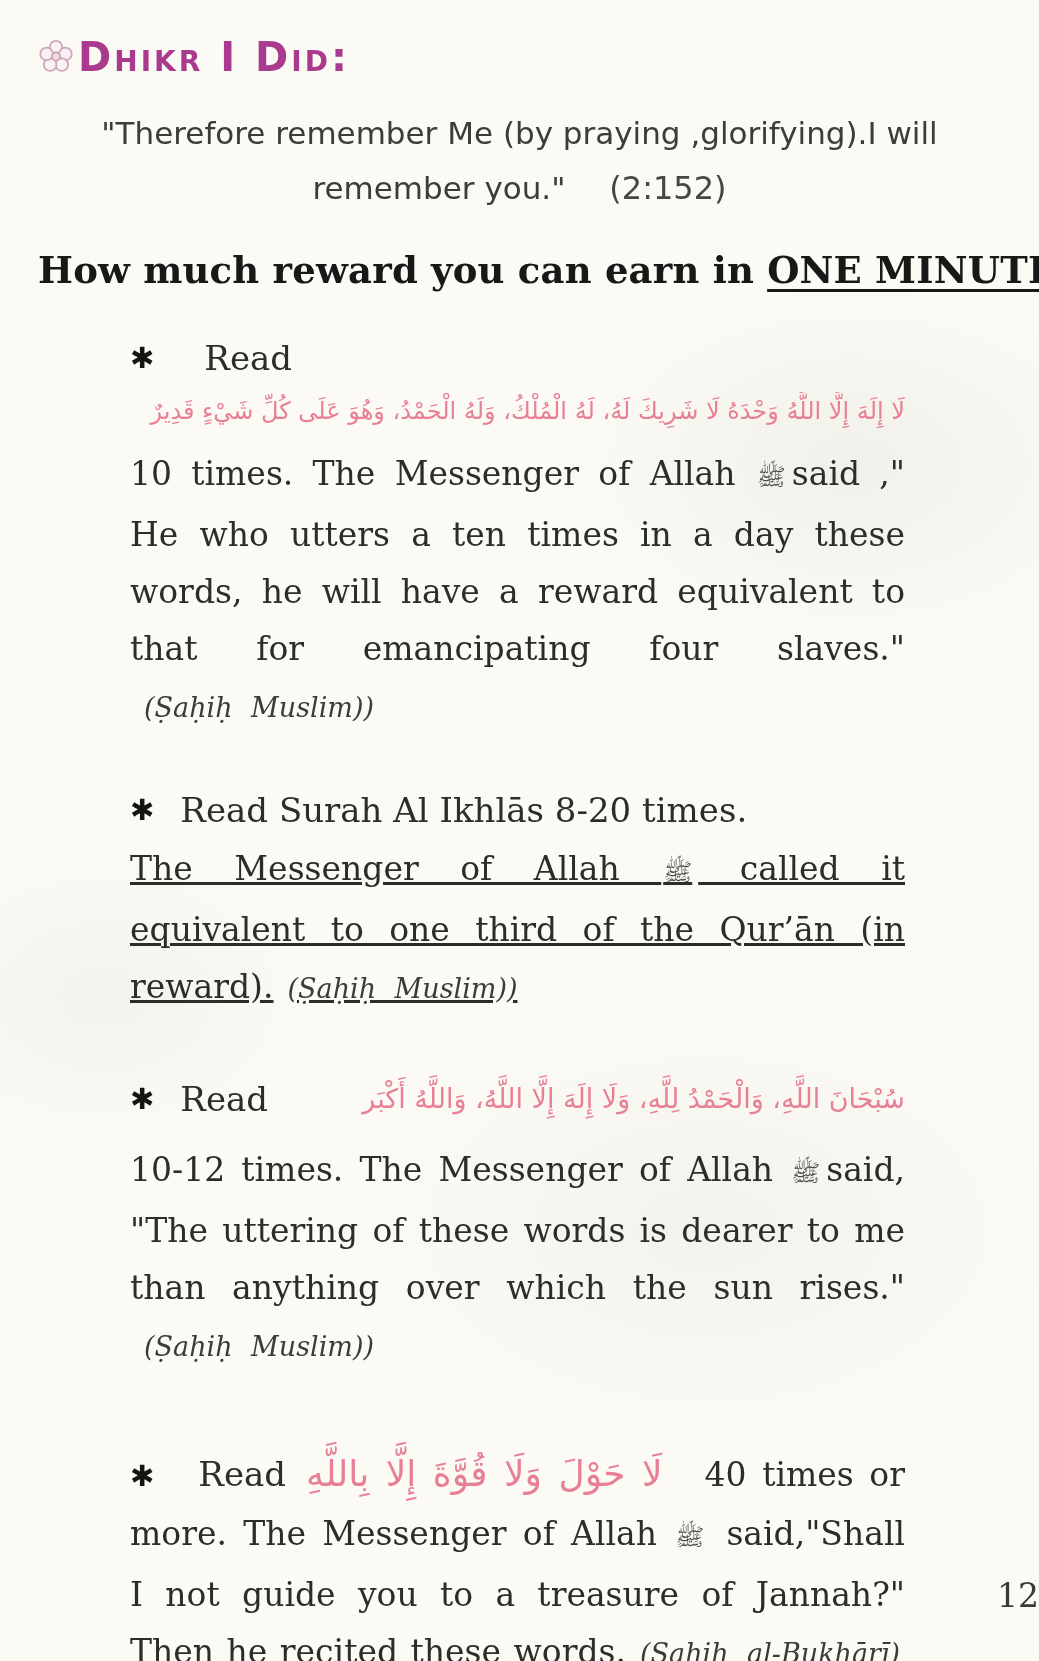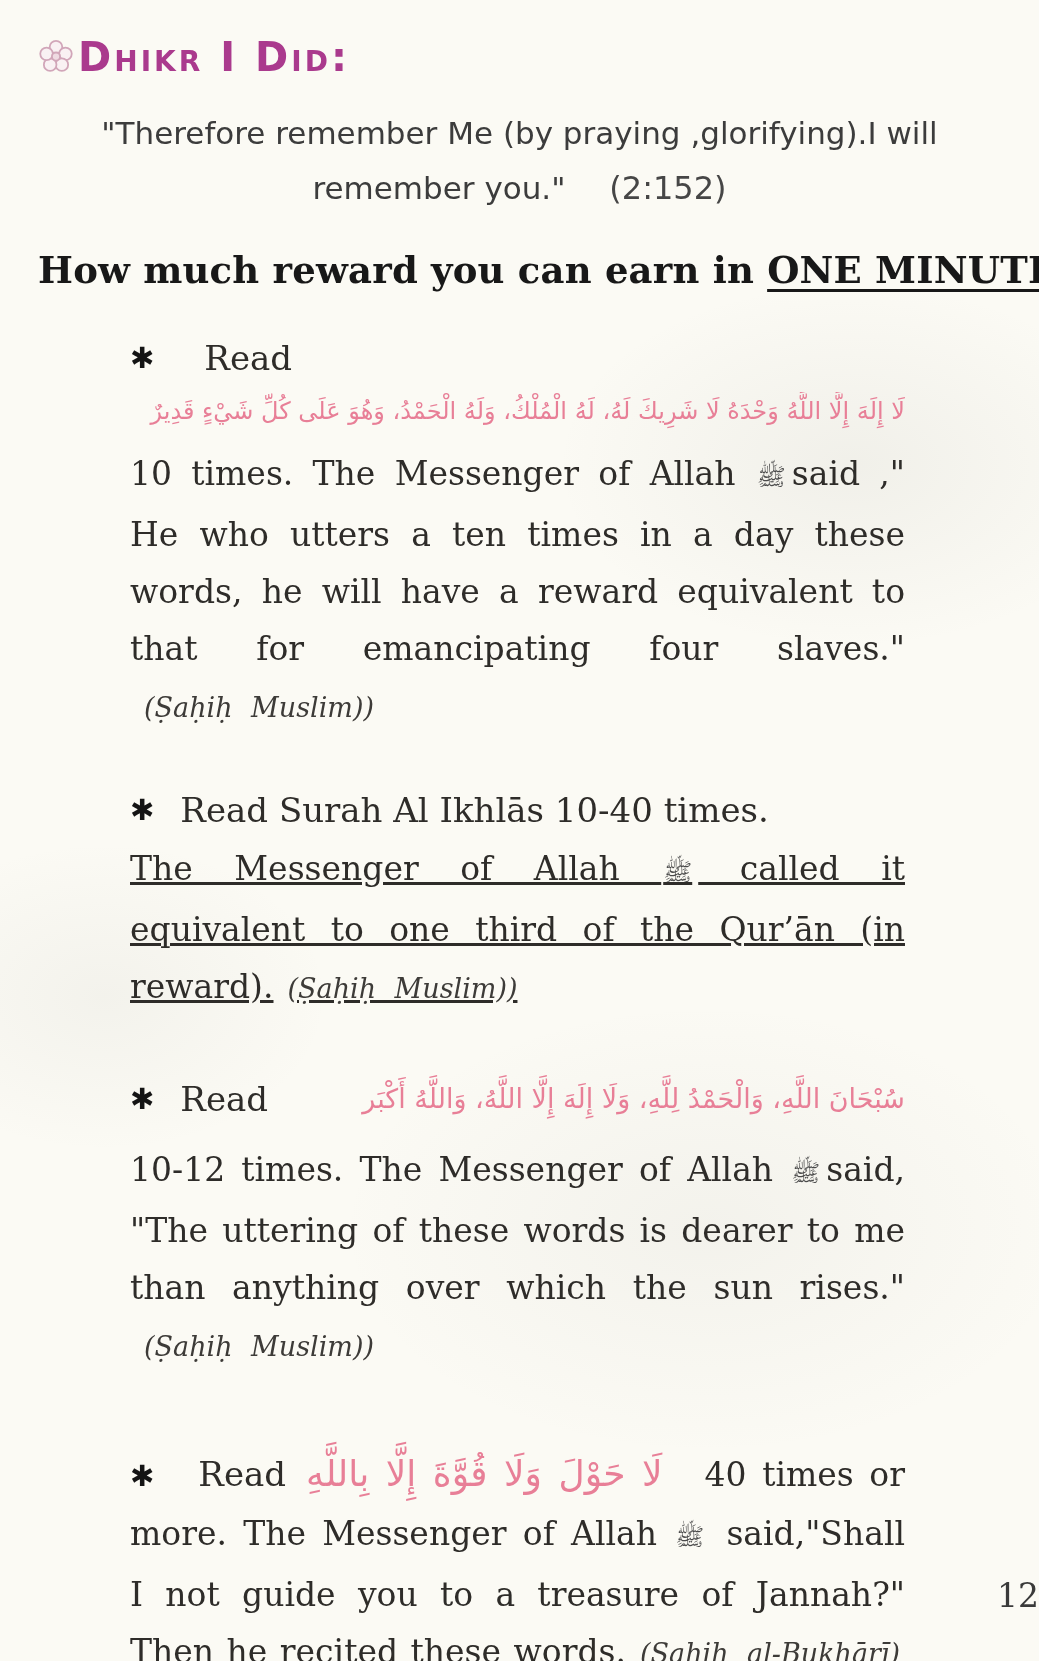--- a/index.html
+++ b/index.html
@@ -170,21 +170,21 @@
       <span class="bullet">✱</span>
       <span class="read">Read</span>
     </div>
     <div class="arabic-block" dir="rtl">لَا إِلَهَ إِلَّا اللَّهُ وَحْدَهُ لَا شَرِيكَ لَهُ، لَهُ الْمُلْكُ، وَلَهُ الْحَمْدُ، وَهُوَ عَلَى كُلِّ شَيْءٍ قَدِيرٌ</div>
     <p class="body"><span>10 times. The Messenger of Allah </span><span class="saw">ﷺ</span><span>said ," He who utters a ten times in a day these words, he will have a reward equivalent to that for emancipating four slaves."</span><span class="cite">(Ṣaḥiḥ Muslim))</span></p>
   </section>
 
   <section class="sec sec2">
     <div class="read-line">
       <span class="bullet">✱</span>
-      <span class="read">Read Surah Al Ikhlās 10-40 times.</span>
+      <span class="read">Read Surah Al Ikhlās 8-20 times.</span>
     </div>
     <p class="body"><span>The Messenger of Allah </span><span class="saw">ﷺ</span><span> called it equivalent to one third of the Qur’ān (in reward).</span><span class="cite">(Ṣaḥiḥ Muslim))</span></p>
   </section>
 
   <section class="sec sec3">
     <div class="read-line">
       <span class="bullet">✱</span>
       <span class="read">Read</span>
       <span class="arabic-inline" dir="rtl">سُبْحَانَ اللَّهِ، وَالْحَمْدُ لِلَّهِ، وَلَا إِلَهَ إِلَّا اللَّهُ، وَاللَّهُ أَكْبَر</span>
     </div>

